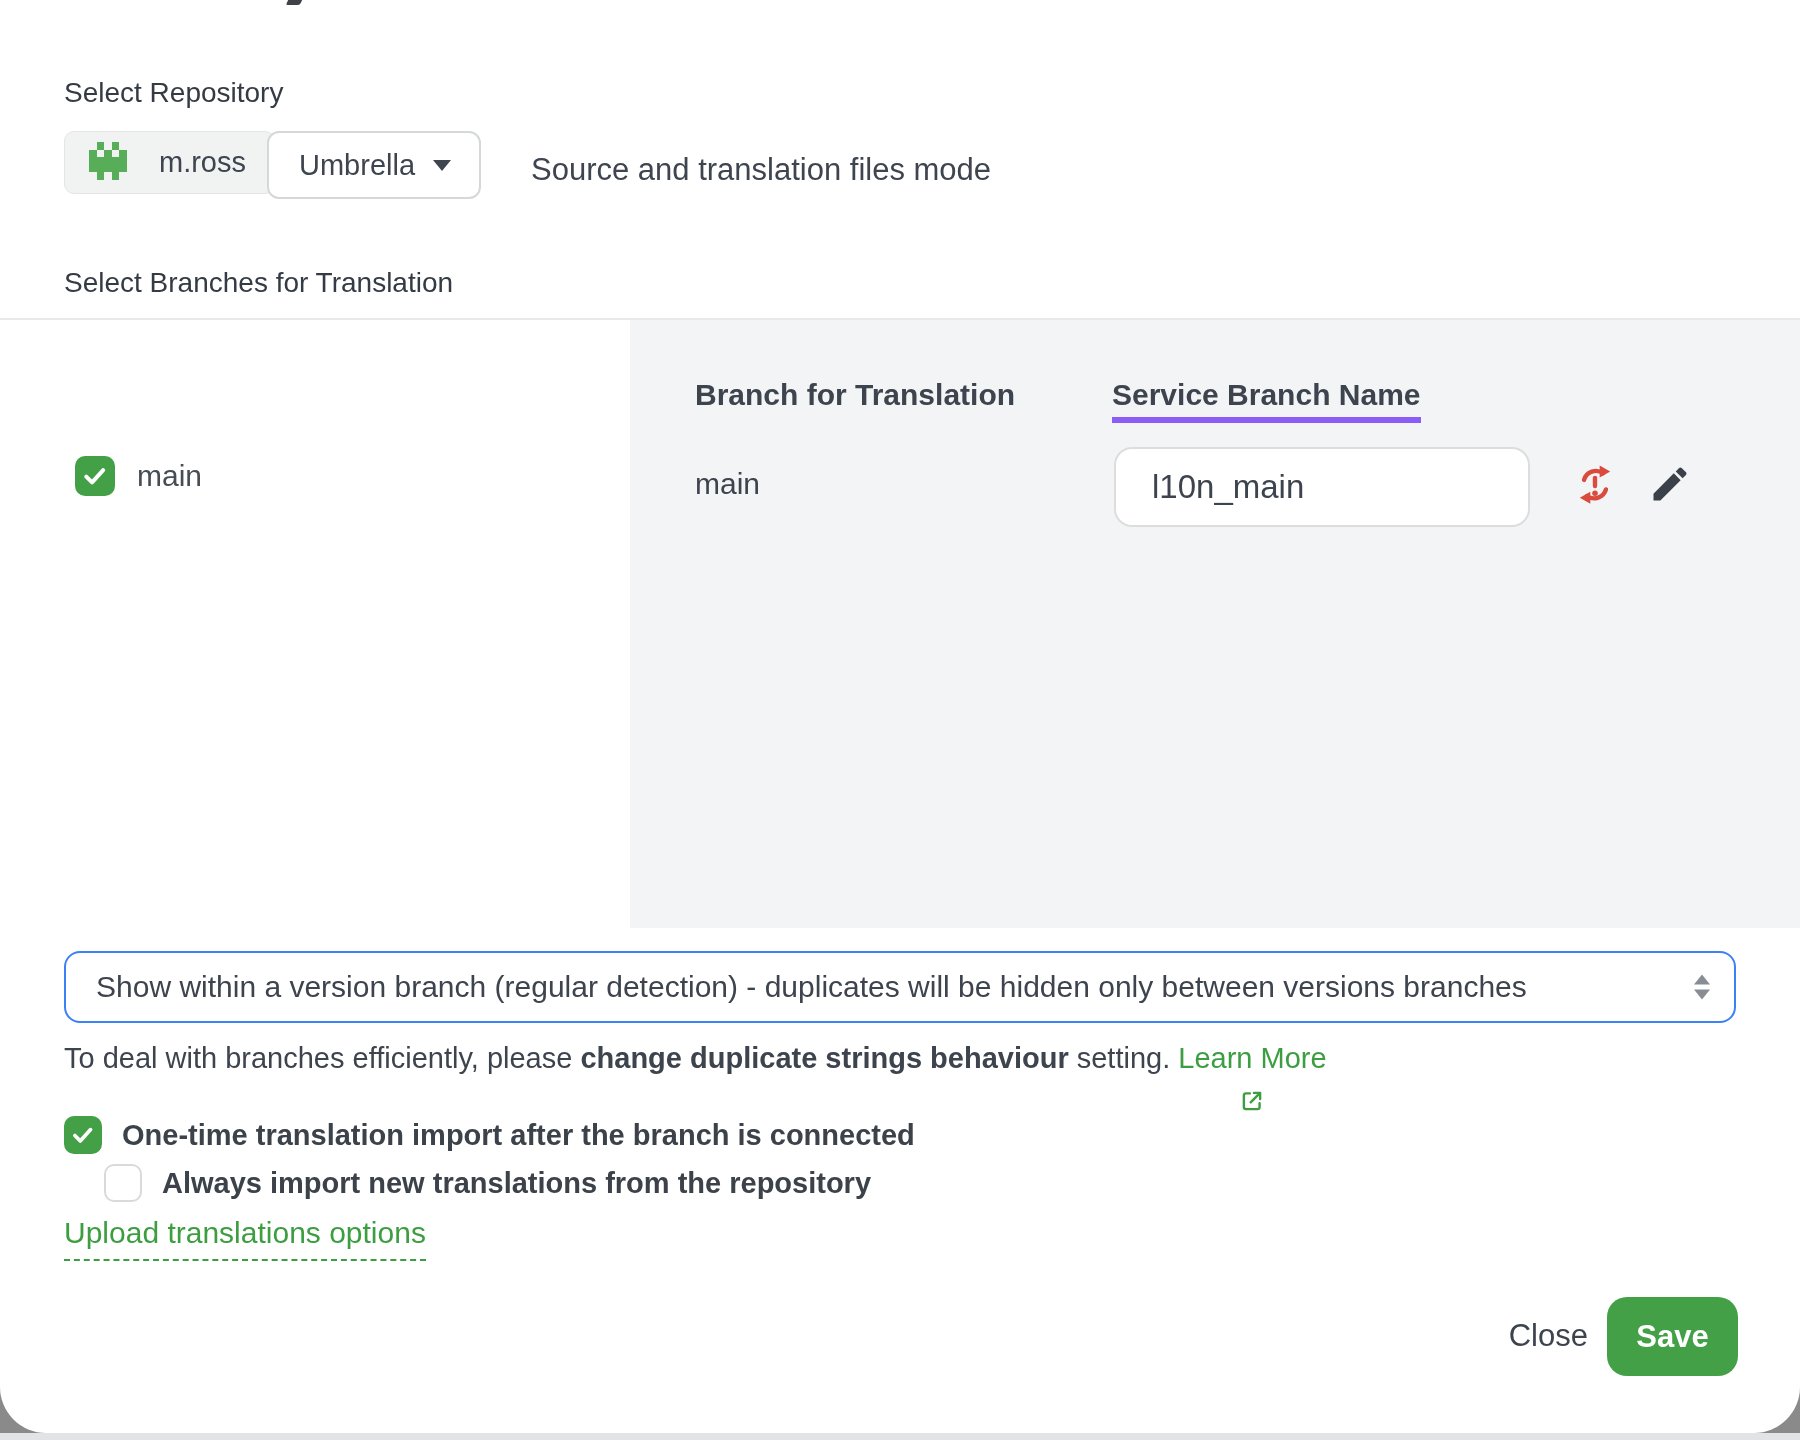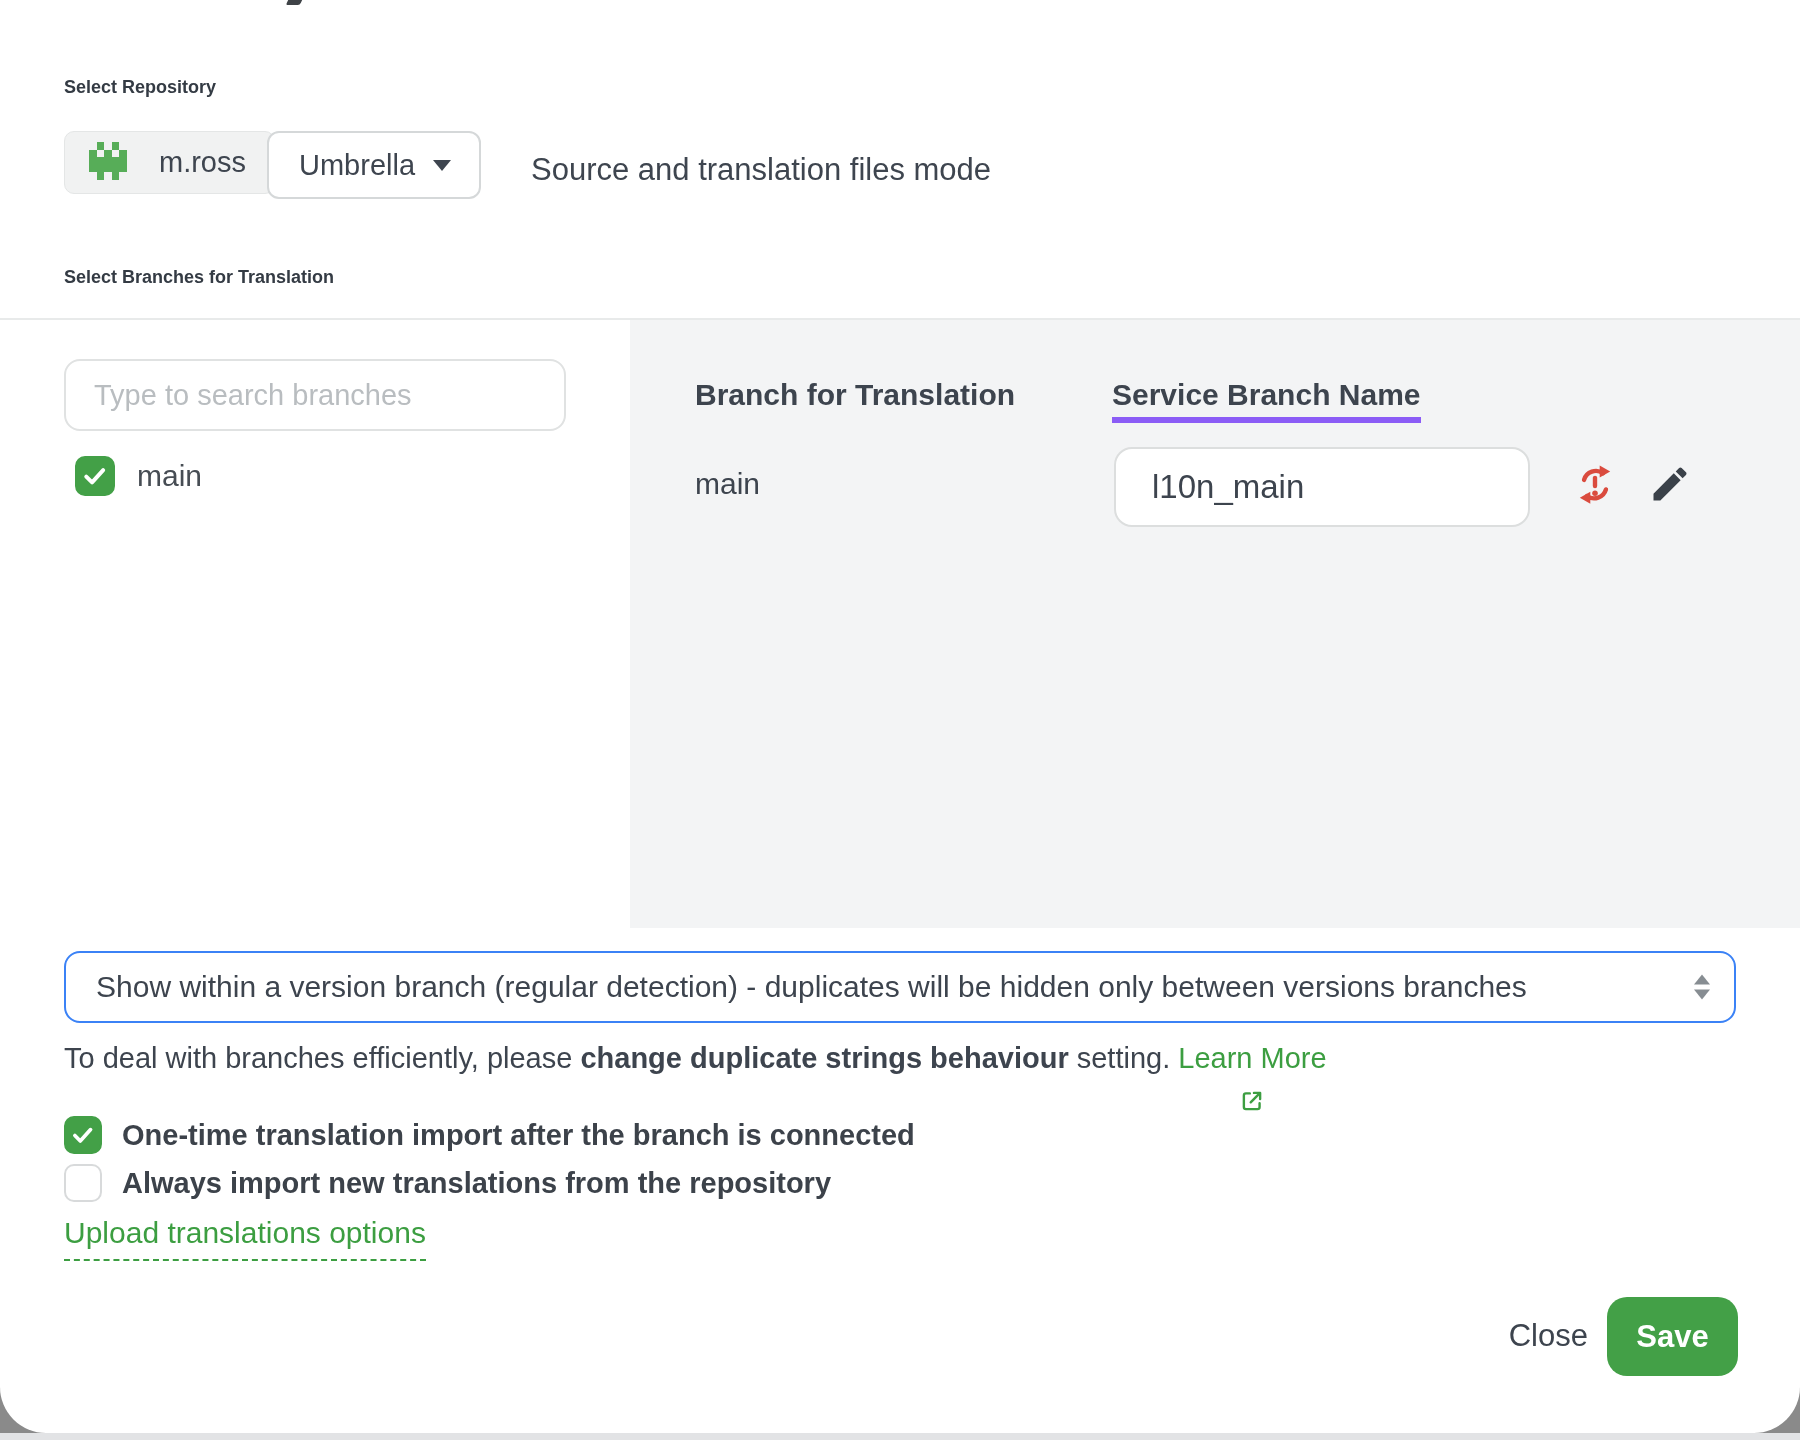--- a/index.html
+++ b/index.html
@@ -9,21 +9,21 @@
 
   
   .bottom-strip { position:absolute; left:0; right:0; bottom:0; height:7px; background:#e2e3e5; }
   .backdrop { position:absolute; left:0; right:0; top:0; bottom:7px; background:#8a8a8a; }
   .modal { position:absolute; left:0; right:0; top:0; bottom:7px; background:#ffffff;
     border-radius:0 0 46px 46px; overflow:hidden; }
 
   .top-artifact { position:absolute; left:287px; top:0; width:14px; height:5px;
     background:#3f4347; transform:skewX(-25deg); border-radius:0 0 2px 2px; }
 
-  .h-label { position:absolute; font-size:18px; font-weight:700; color:#343b44; }
+  .h-label { position:absolute; font-size:28px; font-weight:400; color:#343b44; }
   #lbl-select-repo { left:64px; top:77px; }
   #lbl-select-branches { left:64px; top:267px; }
 
   .repo-chip { position:absolute; left:64px; top:131px; height:63px; display:flex;
     align-items:center; gap:32px; padding:0 28px 0 24px; background:#f1f2f2;
     border:1px solid #e4e6e6; border-radius:10px; }
   .repo-chip .name { font-size:29px; color:#3e454f; }
 
   .repo-dropdown { position:absolute; left:267px; top:131px; height:68px; display:flex;
     align-items:center; gap:18px; padding:0 28px 0 30px; background:#ffffff;
@@ -76,21 +76,21 @@
   .updown .down { width:0;height:0;border-left:8px solid transparent;border-right:8px solid transparent;
     border-top:10px solid #878d92; }
 
   .note { position:absolute; left:64px; top:1042px; font-size:29px; color:#3d444e; }
   .note b { font-weight:700; }
   .learn-more { color:#3c9e41; text-decoration:none; display:inline-flex; align-items:center; gap:10px;flex-direction:column; }
   .learn-more svg { position:relative; top:3px; }
 
   .opt-row { position:absolute; left:64px; display:flex; align-items:center; gap:20px; }
   #opt-one-time { top:1116px; }
-  #opt-always { top:1164px; }
+  #opt-always { top:1164px;margin-left:40px; }
   .opt-row .cb { width:38px; height:38px; }
   .opt-row .lbl { font-size:29px; font-weight:600; color:#3c424a; }
 
   .upload-link { position:absolute; left:64px; top:1216px; font-size:30px; color:#3c9e41;
     text-decoration:none; border-bottom:2px dashed #3c9e41; padding-bottom:9px; }
 
   .close-btn { position:absolute; left:1448px; top:1318px; width:140px; text-align:right;
     font-size:31px; color:#3d444e; background:none; border:none; cursor:pointer;
     font-family:"Liberation Sans","DejaVu Sans",sans-serif; }
   .save-btn { position:absolute; left:1607px; top:1297px; width:131px; height:79px;
@@ -134,21 +134,20 @@
       <span class="caret-down"></span>
     </div>
 
     <div id="mode-text">Source and translation files mode</div>
 
     <div class="h-label" id="lbl-select-branches">Select Branches for Translation</div>
 
     <div class="divider"></div>
     <div class="gray-panel"></div>
 
-    <input class="search-input" type="text" placeholder="Type to search branches" style="">
 
     <div class="branch-item">
       <span class="cb checked">
         <svg width="28" height="28" viewBox="0 0 24 24">
           <polyline points="4.5,12.5 9.5,17.5 19,7" fill="none" stroke="#ffffff" stroke-width="3.4" stroke-linecap="round" stroke-linejoin="round"></polyline>
         </svg>
       </span>
       <span class="lbl">main</span>
     </div>
 

